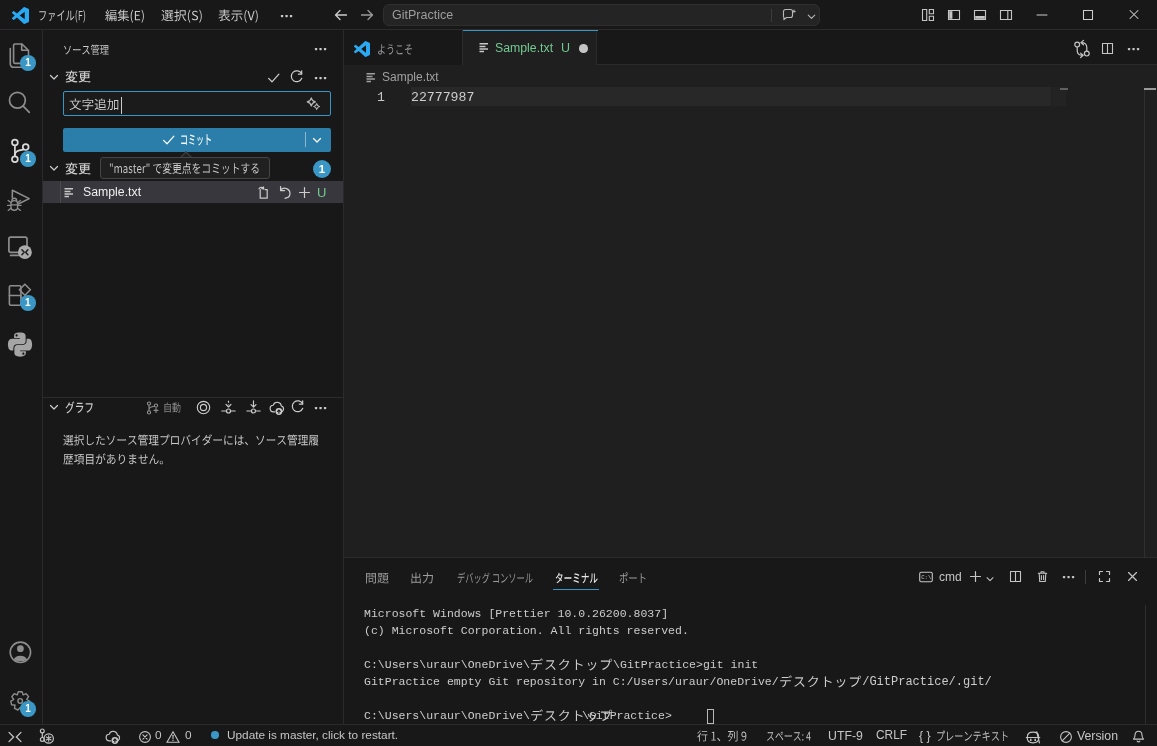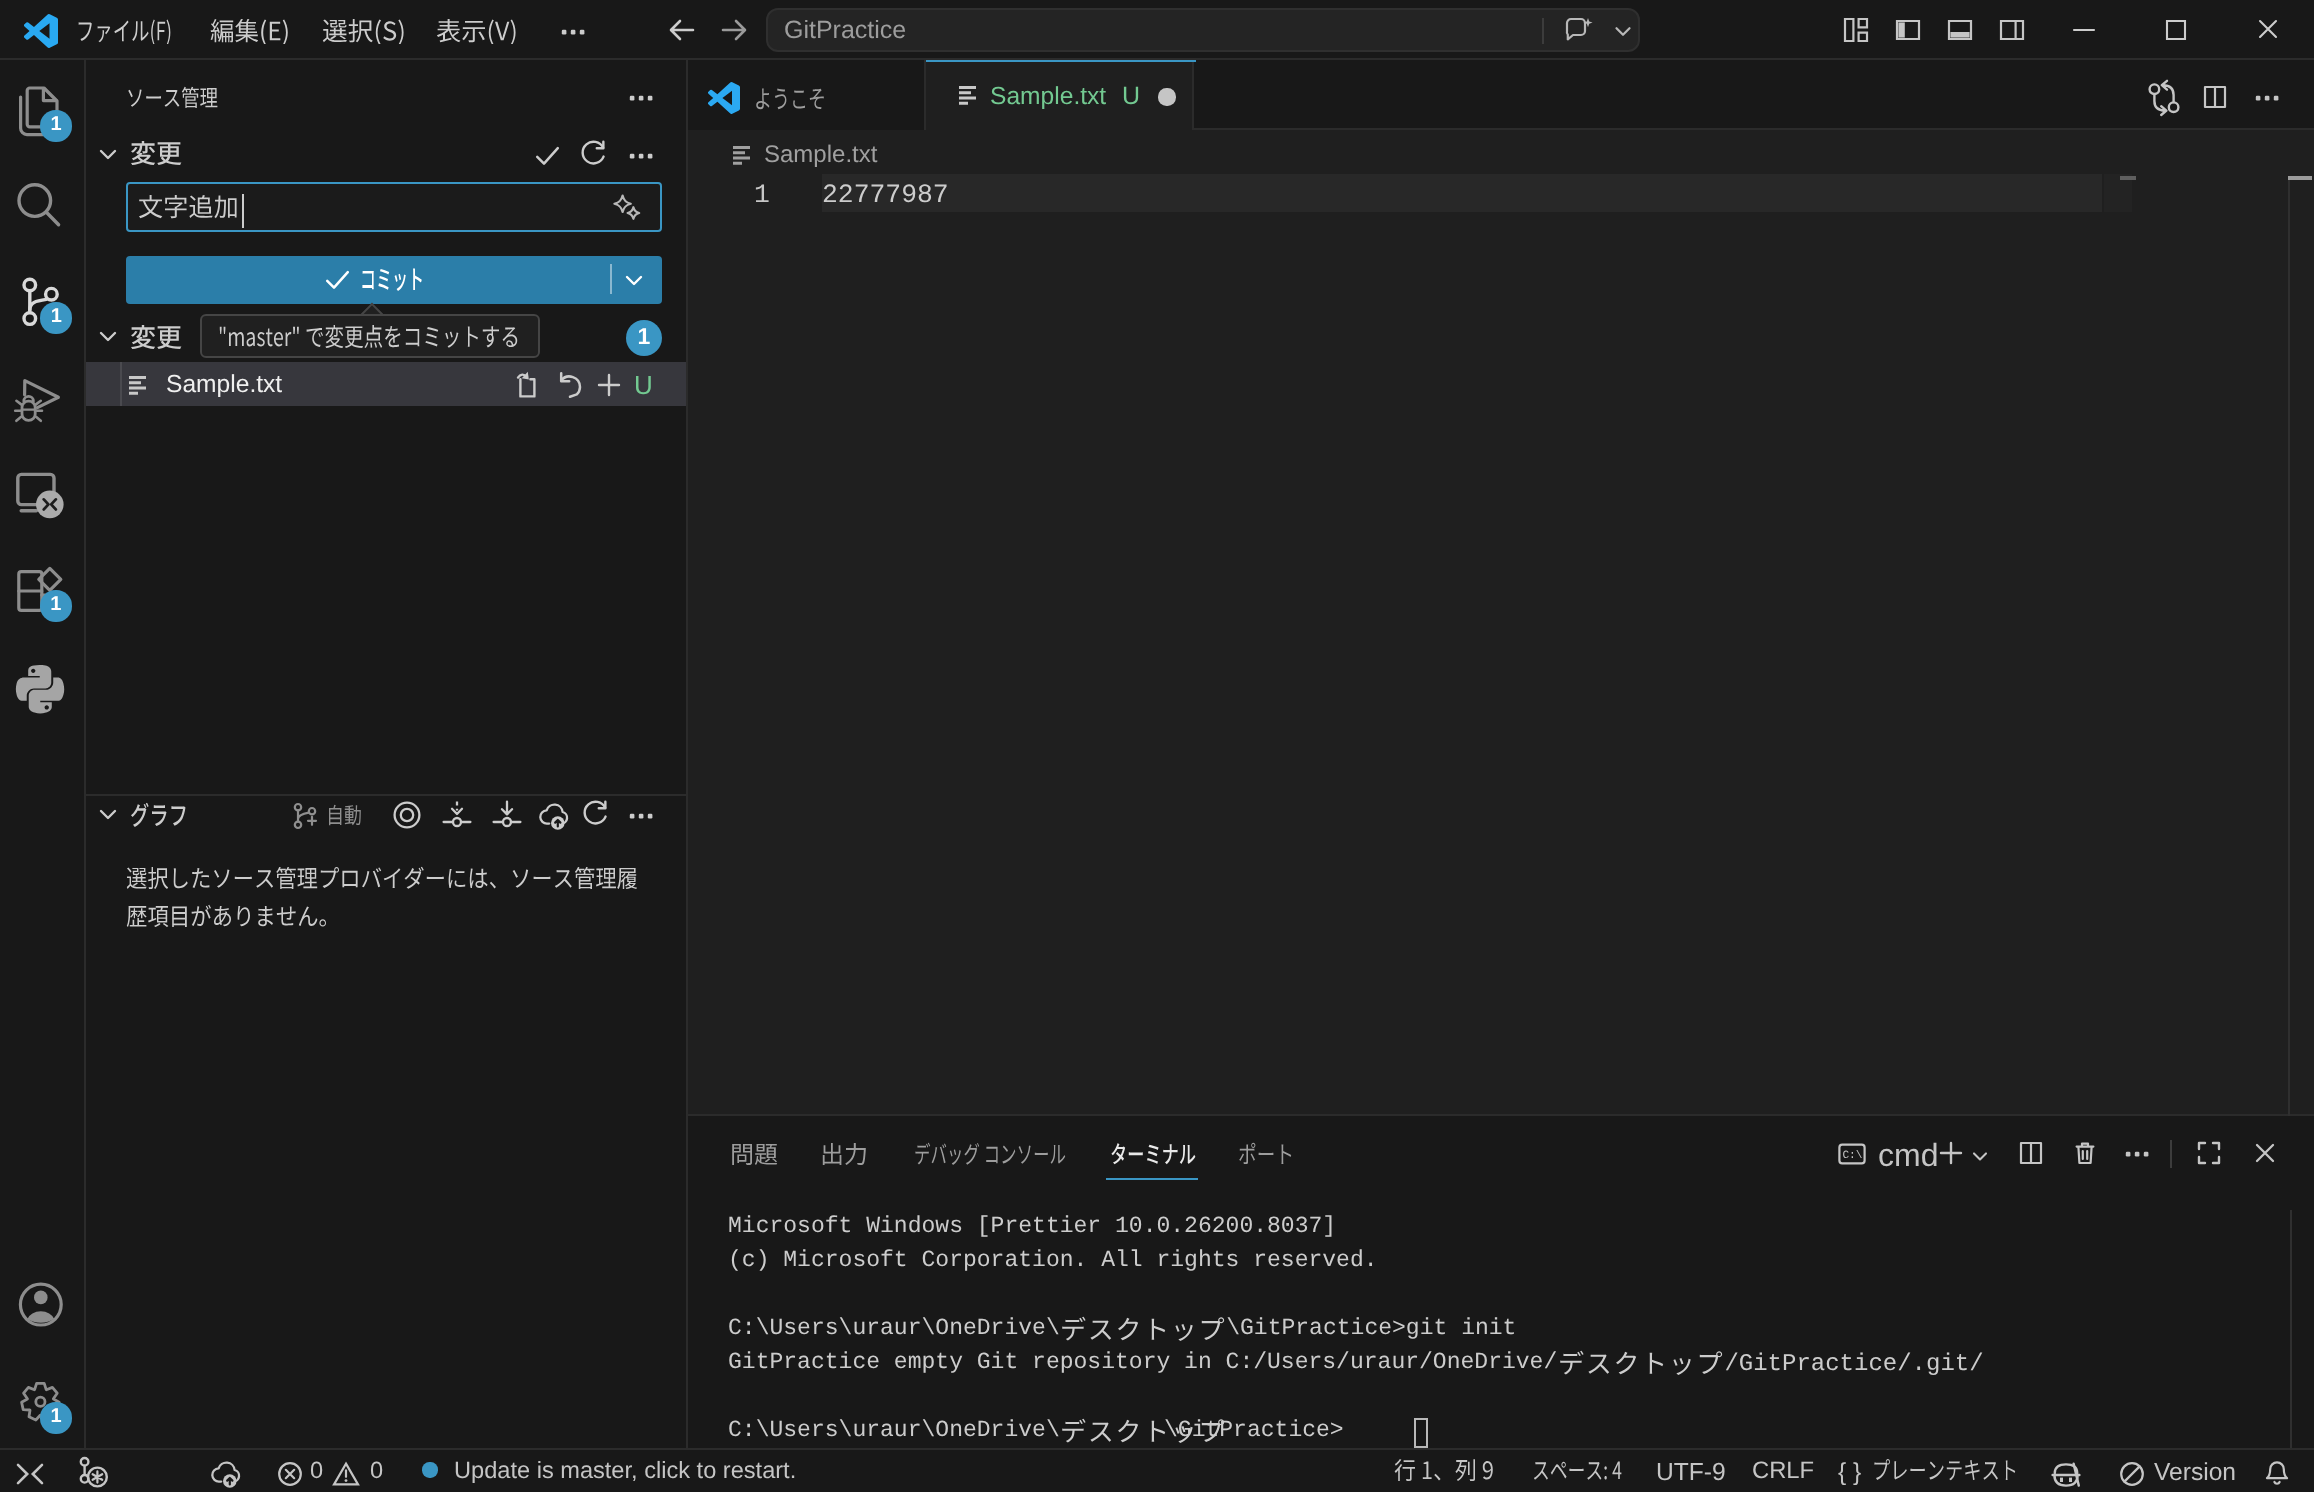--- a/index.html
+++ b/index.html
@@ -291,21 +291,21 @@
       <path d="M4.7 -9.5 3.7 -9.9C3.7 -9.5 3.5 -9.1 3.4 -8.8C3 -7.7 2.2 -6 0.7 -4.7L1.4 -3.9C2.3 -4.8 3.1 -6 3.7 -7.1H6.4C6.2 -6.2 5.8 -5 5.3 -4C4.7 -4.6 4.1 -5.1 3.6 -5.6L3 -4.7C3.5 -4.3 4.1 -3.7 4.7 -3.1C4 -2 3 -0.9 1.5 -0.3L2.3 0.6C3.7 -0.1 4.7 -1.2 5.5 -2.3C5.8 -1.9 6.1 -1.5 6.4 -1.2L7 -2.3C6.8 -2.6 6.4 -3 6.1 -3.3C6.7 -4.5 7.1 -5.9 7.4 -6.9C7.4 -7.2 7.5 -7.5 7.6 -7.7L6.9 -8.3C6.7 -8.2 6.5 -8.1 6.3 -8.1H4.2L4.3 -8.4C4.4 -8.6 4.6 -9.1 4.7 -9.5Z M9.4 -5.4V-3.9C9.7 -3.9 10.2 -3.9 10.7 -3.9C11.5 -3.9 14.7 -3.9 15.4 -3.9C15.8 -3.9 16.2 -3.9 16.4 -3.9V-5.4C16.1 -5.3 15.8 -5.3 15.4 -5.3C14.7 -5.3 11.5 -5.3 10.7 -5.3C10.3 -5.3 9.7 -5.3 9.4 -5.4Z M19.7 -9.2 19.3 -8.1C20.5 -7.9 22.9 -7.2 23.9 -6.6L24.3 -7.8C23.2 -8.3 20.8 -9 19.7 -9.2ZM19.3 -6 19 -4.9C20.2 -4.6 22.3 -3.9 23.3 -3.4L23.7 -4.6C22.6 -5.1 20.5 -5.7 19.3 -6ZM18.8 -2.6 18.5 -1.4C19.9 -1.1 22.5 -0.3 23.6 0.4L24 -0.8C22.8 -1.4 20.3 -2.2 18.8 -2.6Z M26.6 -6.7V-5.4C26.8 -5.4 27.1 -5.4 27.5 -5.4H29.9C29.8 -3.1 29.2 -1.4 27.5 -0.3L28.4 0.6C30.2 -0.9 30.8 -2.9 30.8 -5.4H32.9C33.2 -5.4 33.6 -5.4 33.8 -5.4V-6.7C33.6 -6.6 33.3 -6.6 32.9 -6.6H30.8V-8.1C30.8 -8.4 30.8 -9.1 30.9 -9.4H29.8C29.8 -9.1 29.9 -8.5 29.9 -8.1V-6.6H27.5C27.1 -6.6 26.8 -6.6 26.6 -6.7Z M38.8 -0.3 39.4 0.4C39.5 0.3 39.6 0.2 39.7 0.1C40.7 -0.6 41.9 -1.9 42.7 -3.2L42.1 -4.2C41.5 -3 40.5 -2 39.8 -1.5C39.8 -2 39.8 -7.3 39.8 -8.1C39.8 -8.6 39.8 -9 39.8 -9.1H38.8C38.8 -9 38.9 -8.6 38.9 -8.1C38.9 -7.3 38.9 -1.6 38.9 -1C38.9 -0.7 38.9 -0.5 38.8 -0.3ZM34.9 -0.4 35.7 0.4C36.4 -0.5 37 -1.6 37.2 -3C37.5 -4.2 37.5 -6.7 37.5 -8.1C37.5 -8.5 37.5 -9 37.5 -9H36.5C36.6 -8.8 36.6 -8.5 36.6 -8.1C36.6 -6.7 36.6 -4.4 36.4 -3.3C36.1 -2.2 35.6 -1.1 34.9 -0.4Z" fill="#e8e8e8"></path>
     </svg></div>
 <div style="position:absolute;left:553px;top:588.5px;width:46px;height:1.5px;background:#3A96C4;"></div>
 <div style="position:absolute;left:619px;top:570.9px;"><svg width="28.0" height="13.0" viewBox="0 -10.56 28.0 13.00">
       <path d="M7 -8.9C7 -9.3 7.3 -9.6 7.6 -9.6C8 -9.6 8.2 -9.3 8.2 -8.9C8.2 -8.4 8 -8.1 7.6 -8.1C7.3 -8.1 7 -8.4 7 -8.9ZM6.6 -8.9C6.6 -8.1 7.1 -7.6 7.6 -7.6C8.2 -7.6 8.7 -8.1 8.7 -8.9C8.7 -9.6 8.2 -10.2 7.6 -10.2C7.1 -10.2 6.6 -9.6 6.6 -8.9ZM3 -4.4 2.4 -4.8C2 -3.8 1.2 -2.4 0.6 -1.7L1.2 -1.1C1.7 -1.8 2.6 -3.4 3 -4.4ZM6.9 -4.8 6.3 -4.4C6.8 -3.6 7.5 -2.1 7.8 -1.2L8.5 -1.7C8.1 -2.5 7.4 -4 6.9 -4.8ZM0.9 -7.2V-6.2C1.1 -6.2 1.4 -6.3 1.7 -6.3H4.2V-6.2C4.2 -5.6 4.2 -1.5 4.2 -0.8C4.2 -0.5 4.1 -0.4 3.9 -0.4C3.6 -0.4 3.2 -0.4 2.8 -0.5L2.9 0.4C3.2 0.5 3.8 0.5 4.2 0.5C4.8 0.5 5 0.2 5 -0.4C5 -1.3 5 -5.2 5 -6.2V-6.3H7.5C7.7 -6.3 8 -6.3 8.2 -6.2V-7.2C8 -7.2 7.7 -7.2 7.5 -7.2H5V-8.4C5 -8.7 5 -9.1 5.1 -9.3H4.2C4.2 -9.1 4.2 -8.7 4.2 -8.4V-7.2H1.7C1.4 -7.2 1.1 -7.2 0.9 -7.2Z M10.3 -5.2V-4C10.6 -4.1 11.1 -4.1 11.6 -4.1C12.3 -4.1 16 -4.1 16.7 -4.1C17.1 -4.1 17.5 -4 17.7 -4V-5.2C17.5 -5.2 17.2 -5.1 16.7 -5.1C16 -5.1 12.3 -5.1 11.6 -5.1C11.1 -5.1 10.6 -5.2 10.3 -5.2Z M21.8 -1.1C21.8 -0.6 21.8 0 21.7 0.4H22.7C22.6 0 22.6 -0.7 22.6 -1.1L22.6 -5C23.6 -4.6 25.2 -3.8 26.3 -3.1L26.6 -4.1C25.6 -4.7 23.8 -5.6 22.6 -6.1V-8C22.6 -8.4 22.6 -8.9 22.7 -9.3H21.7C21.8 -8.9 21.8 -8.4 21.8 -8C21.8 -7 21.8 -1.7 21.8 -1.1Z" fill="#9d9d9d"></path>
     </svg></div>
 <div style="position:absolute;left:918px;top:569px;"><svg width="16" height="16" viewBox="0 0 16 16">
       <rect x="1.7" y="3.3" width="12.6" height="9.4" rx="1.4" stroke="#c5c5c5" stroke-width="1.1" fill="none"></rect>
       <text x="3.2" y="10" font-family="Liberation Mono" font-size="5.6" fill="#c5c5c5">C:\</text>
     </svg></div>
-<div style="position:absolute;left:939px;top:571px;font-family:'Liberation Sans',sans-serif;font-size:16px;color:#c5c5c5;white-space:pre;line-height:1;">cmd</div>
+<div style="position:absolute;left:939px;top:571px;font-family:'Liberation Sans',sans-serif;font-size:12px;color:#c5c5c5;white-space:pre;line-height:1;">cmd</div>
 <div style="position:absolute;left:968px;top:569px;"><svg width="15" height="15" viewBox="0 0 15 15">
       <path d="M7.5 2.5 V12.5 M2.5 7.5 H12.5" stroke="#c5c5c5" stroke-width="1.2" fill="none" stroke-linecap="round" stroke-linejoin="round"></path>
     </svg></div>
 <div style="position:absolute;left:984px;top:571px;"><svg width="12" height="12" viewBox="0 0 14 14">
       <path d="M3.5 5.5 L7 9 L10.5 5.5" stroke="#c5c5c5" stroke-width="1.2" fill="none" stroke-linecap="round" stroke-linejoin="round"></path>
     </svg></div>
 <div style="position:absolute;left:1008px;top:569px;"><svg width="15" height="15" viewBox="0 0 15 15">
       <path d="M2.5 2.5 h10 v10 h-10 z M7.5 2.5 v10" stroke="#c5c5c5" stroke-width="1.1" fill="none" stroke-linecap="round" stroke-linejoin="round"></path>
     </svg></div>
 <div style="position:absolute;left:1035px;top:569px;"><svg width="15" height="15" viewBox="0 0 15 15">

